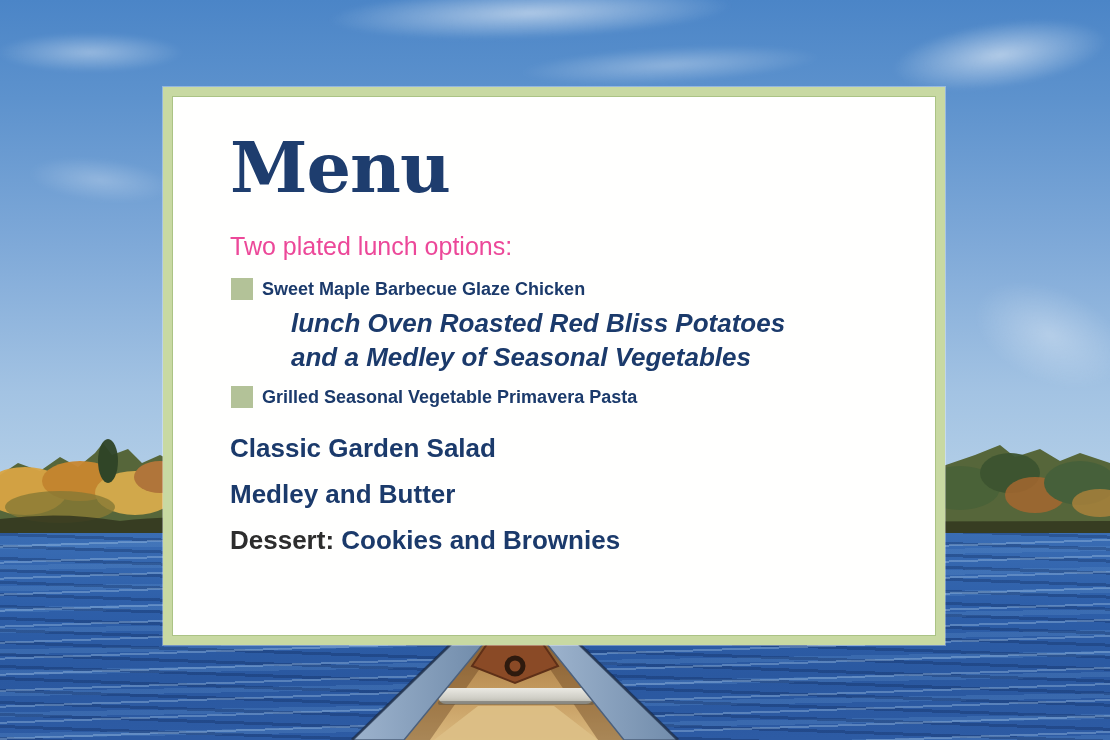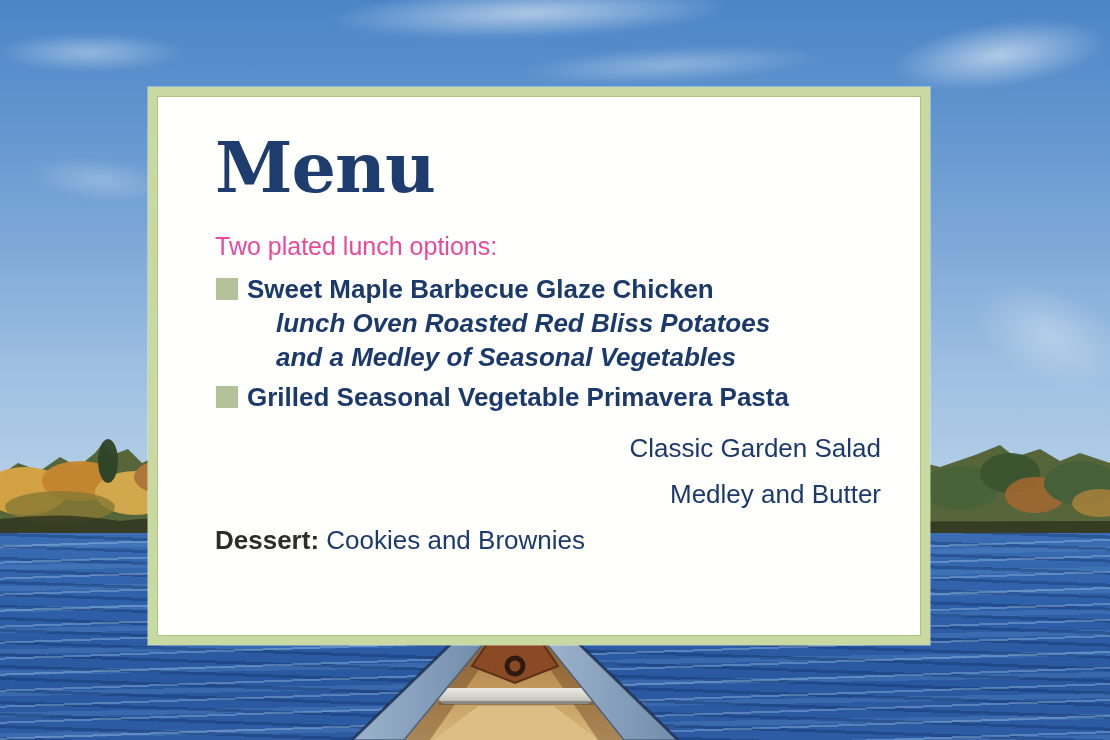--- a/index.html
+++ b/index.html
@@ -29,39 +29,39 @@
     position:absolute;left:0;top:533px;width:1110px;height:207px;
     background:
       repeating-linear-gradient(-2deg,rgba(255,255,255,0) 0 7px,rgba(173,205,235,.35) 7px 9px,rgba(255,255,255,0) 9px 16px),
       repeating-linear-gradient(2deg,rgba(8,30,75,.28) 0 3px,rgba(8,30,75,0) 3px 12px),
       repeating-linear-gradient(-1deg,rgba(90,140,200,.30) 0 5px,rgba(90,140,200,0) 5px 21px),
       linear-gradient(180deg,#3a6db4 0%,#2e5fa9 35%,#2a58a0 70%,#2d5ba4 100%);
   }
   .canoe{position:absolute;left:330px;top:644px;width:370px;height:96px;}
   
   .card{
-    position:absolute;left:148px;top:87px;width:782px;height:558px;
+    position:absolute;left:163px;top:87px;width:782px;height:558px;
     box-sizing:border-box;border:9px solid #c8d9a2;background:#fffffe;
     box-shadow:inset 0 0 0 1px #abc385, 0 0 0 1px rgba(255,255,255,.35);
     padding:30px 40px 0 58px;
   }
   .card h1{
     margin:0;font-family:"DejaVu Serif","Liberation Serif",serif;
     font-weight:700;font-size:70px;line-height:1.2;color:#1e3d6e;
     letter-spacing:-1px;
   }
   .intro{margin:20px 0 9px 0;font-size:25px;line-height:33px;color:#ec4899;}
   .navy{color:#1b3a6b;}
-  .bold{font-weight:400;text-align:right;}
+  .bold{font-weight:700;}
   .option{display:flex;align-items:flex-start;margin-top:6px;}
   .option .bullet{
     flex:0 0 auto;width:22px;height:22px;background:#b3c298;
     margin:6px 9px 0 1px;
   }
-  .opt-label{font-size:26px;line-height:34px;font-weight:700;color:#1b3a6b;}
+  .opt-label{font-size:18px;line-height:34px;font-weight:700;color:#1b3a6b;}
   .opt-detail{
     font-size:26px;line-height:34px;font-weight:600;font-style:italic;
     color:#1b3a6b;padding-left:29px;
   }
   .opt-gap{margin-top:6px;}
   .menu-line{font-size:26px;line-height:34px;margin-top:12px;color:#1b3a6b;}
   .menu-line.first-gap{margin-top:17px;}
   .plain{color:#2d2d2d;font-weight:700;white-space:pre-wrap;}
 </style>
 </head>

